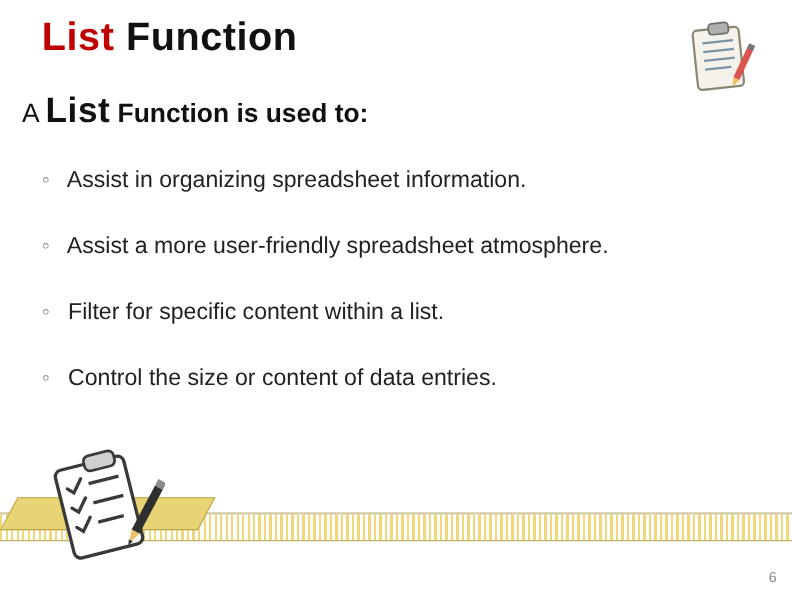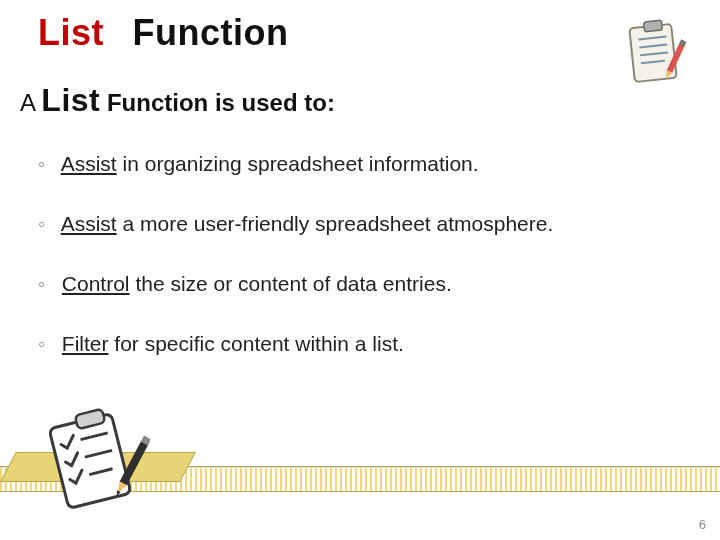--- a/index.html
+++ b/index.html
@@ -1,30 +1,30 @@
 <!DOCTYPE html>
 <html><head>
 <meta charset="utf-8">
 <style>
   * { box-sizing: border-box; margin: 0; padding: 0; }
   html, body { width: 720px; height: 540px; background: #fff; font-family: "Segoe UI", "Trebuchet MS", Arial, sans-serif; overflow: hidden; position: relative; }
   .slide { position: relative; width: 720px; height: 540px; }
 
   .title { position: absolute; top: 12px; left: 38px; font-size: 36px; font-weight: 800; letter-spacing: .5px; font-family: "Arial Black", "Segoe UI", Arial, sans-serif; }
   .title .red { color: #c00000; }
-  .title .blk { color: #111; margin-left: 18px; }
+  .title .blk { color: #111; }
 
   .subtitle { position: absolute; top: 82px; left: 20px; font-size: 24px; color: #111; }
   .subtitle .big { font-size: 32px; font-weight: 800; font-family: "Arial Black", Arial, sans-serif; letter-spacing: .5px; }
   .subtitle .rest { font-weight: 600; }
 
   .bullets { position: absolute; top: 152px; left: 38px; right: 30px; }
   .bullets li { list-style: none; margin-bottom: 36px; font-size: 21px; color: #222; }
   .bullets li .mark { display:inline-block; width: 18px; color: #888; }
-  .bullets li .kw { text-decoration: underline; text-underline-offset: 2px; }
+  .bullets li .kw { text-underline-offset: 2px; }
 
   
   .clip-top { position: absolute; top: 18px; right: 30px; }
   .clip-top svg { display: block; }
 
   
   .hatch { position: absolute; left: 0; right: 0; bottom: 48px; height: 26px;
     background: repeating-linear-gradient(90deg, #f0d87a 0, #f0d87a 2px, #fff 2px, #fff 5px);
     border-top: 1px solid #b7a64c; border-bottom: 1px solid #b7a64c;
   }
@@ -77,25 +77,25 @@
     <li>
       <span class="mark">◦</span>
       <span class="kw">Assist</span><span> in organizing spreadsheet information.</span>
     </li>
     <li>
       <span class="mark">◦</span>
       <span class="kw">Assist</span><span> a more user-friendly spreadsheet atmosphere.</span>
     </li>
     <li>
       <span class="mark">◦</span>
-      <span class="kw">Control</span><span> the size or content of data entries.</span>
+      <span class="kw">Filter</span><span> for specific content within a list.</span>
     </li>
     <li>
       <span class="mark">◦</span>
-      <span class="kw">Filter</span><span> for specific content within a list.</span>
+      <span class="kw">Control</span><span> the size or content of data entries.</span>
     </li>
   </ul>
 
   <div class="hatch"></div>
   <div class="slanted"></div>
 
   <div class="clip-bl">
     <svg width="110" height="110" viewBox="0 0 110 110">
       <rect x="18" y="12" width="64" height="82" rx="6" fill="#ffffff" stroke="#3a3a3a" stroke-width="3" transform="rotate(-14 50 53)"></rect>
       <rect x="36" y="4" width="28" height="14" rx="5" fill="#d0d0d0" stroke="#3a3a3a" stroke-width="2.5" transform="rotate(-14 50 11)"></rect>

